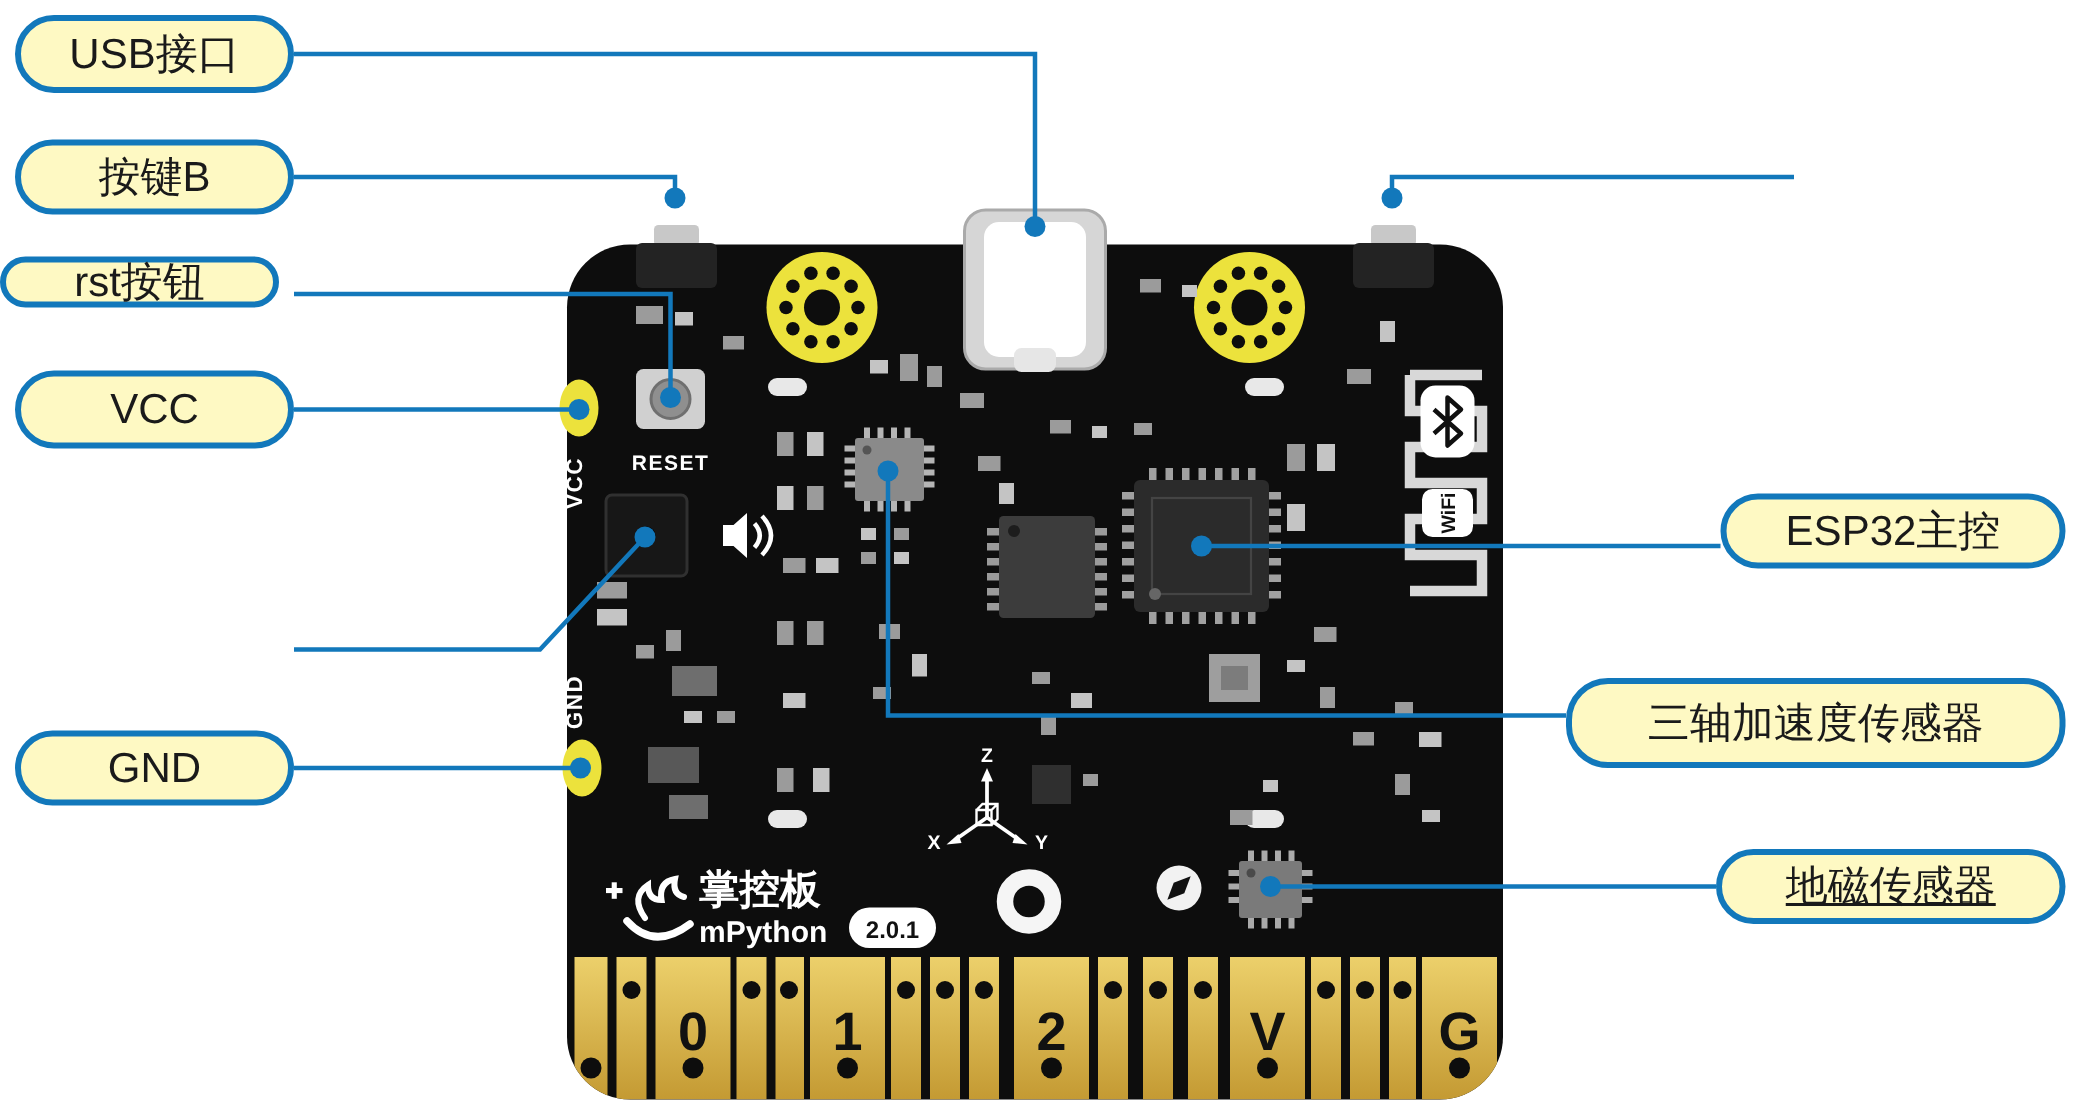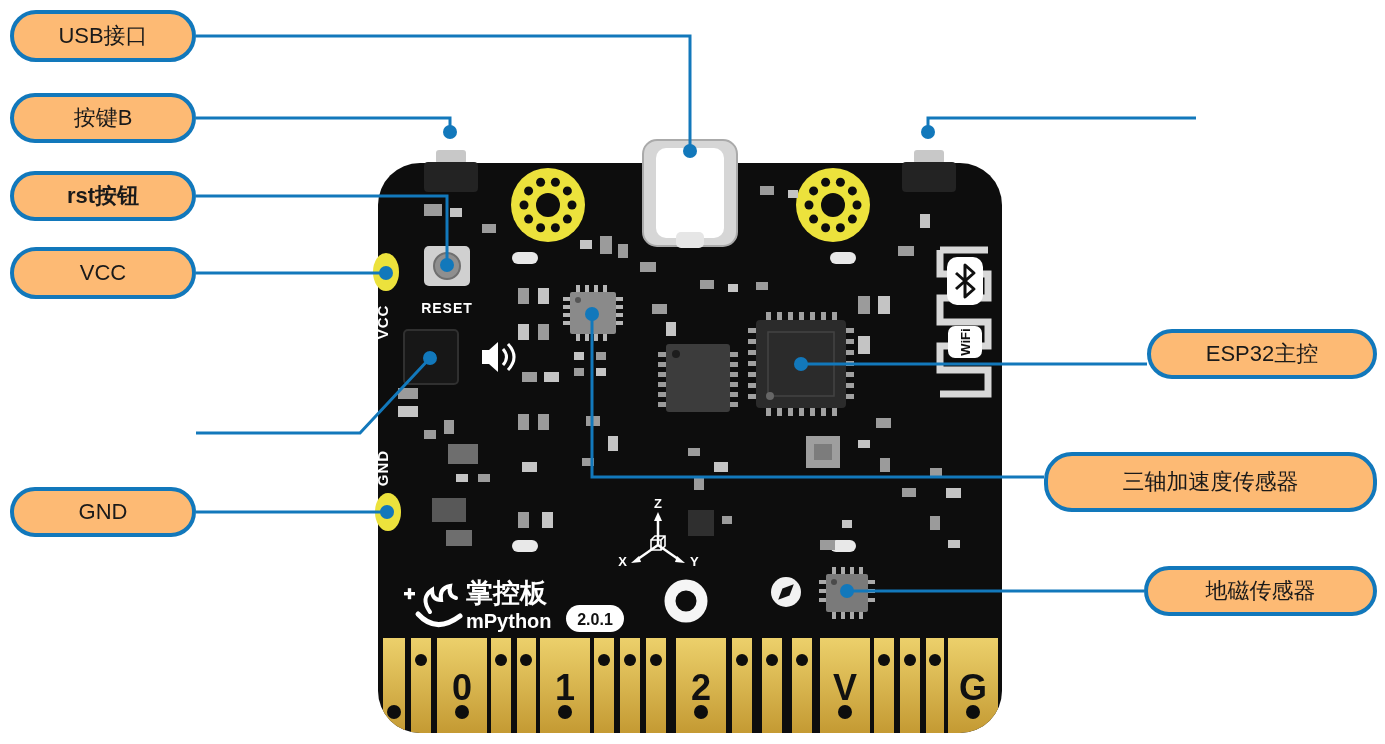--- a/index.html
+++ b/index.html
@@ -4,22 +4,22 @@
 <style>
   html,body{margin:0;padding:0;}
   body{
     width:1385px;height:744px;position:relative;background:#ffffff;
     font-family:"Liberation Sans",sans-serif;overflow:hidden;
   }
   #stage{position:absolute;inset:0;width:1385px;height:744px;}
   #board-svg{position:absolute;left:0;top:0;z-index:1;}
   .pill{
     position:absolute;z-index:2;display:flex;align-items:center;justify-content:center;
-    background:#fdba74;border:4px solid #1278bb;border-radius:28px;
-    font-size:22px;color:#1a1a1a;box-sizing:border-box;white-space:nowrap;
+    background:#fef9c3;border:4px solid #1278bb;border-radius:28px;
+    font-size:28px;color:#1a1a1a;box-sizing:border-box;white-space:nowrap;
   }
   svg text{font-family:"Liberation Sans",sans-serif;}
 </style>
 </head>
 <body>
 
 <div id="stage">
 
   <svg id="board-svg" width="1385" height="744" viewBox="0 0 1385 744">
     <defs>
@@ -358,20 +358,20 @@
       <circle cx="387" cy="512" r="7"></circle>
       <circle cx="928" cy="132" r="7"></circle>
       <circle cx="801" cy="364" r="7"></circle>
       <circle cx="592" cy="314" r="7"></circle>
       <circle cx="847" cy="591" r="7"></circle>
     </g>
   </svg>
 
   <div class="pill" style="left:10px;top:10px;width:186px;height:52px;">USB接口</div>
   <div class="pill" style="left:10px;top:93px;width:186px;height:50px;text-align:center;">按键B</div>
-  <div class="pill" style="left:10px;top:171px;width:186px;height:50px;font-weight:bold;">rst按钮</div>
+  <div class="pill" style="left:0;top:171px;width:186px;height:34px;">rst按钮</div>
   <div class="pill" style="left:10px;top:247px;width:186px;height:52px;">VCC</div>
   <div class="pill" style="left:10px;top:487px;width:186px;height:50px;">GND</div>
 
   <div class="pill" style="left:1147px;top:329px;width:230px;height:50px;">ESP32主控</div>
   <div class="pill" style="left:1044px;top:452px;width:333px;height:60px;">三轴加速度传感器</div>
-  <div class="pill" style="left:1144px;top:566px;width:233px;height:50px;">地磁传感器</div>
+  <div class="pill" style="left:1144px;top:566px;width:233px;height:50px;text-decoration:underline;">地磁传感器</div>
 </div>
 
 </body></html>

